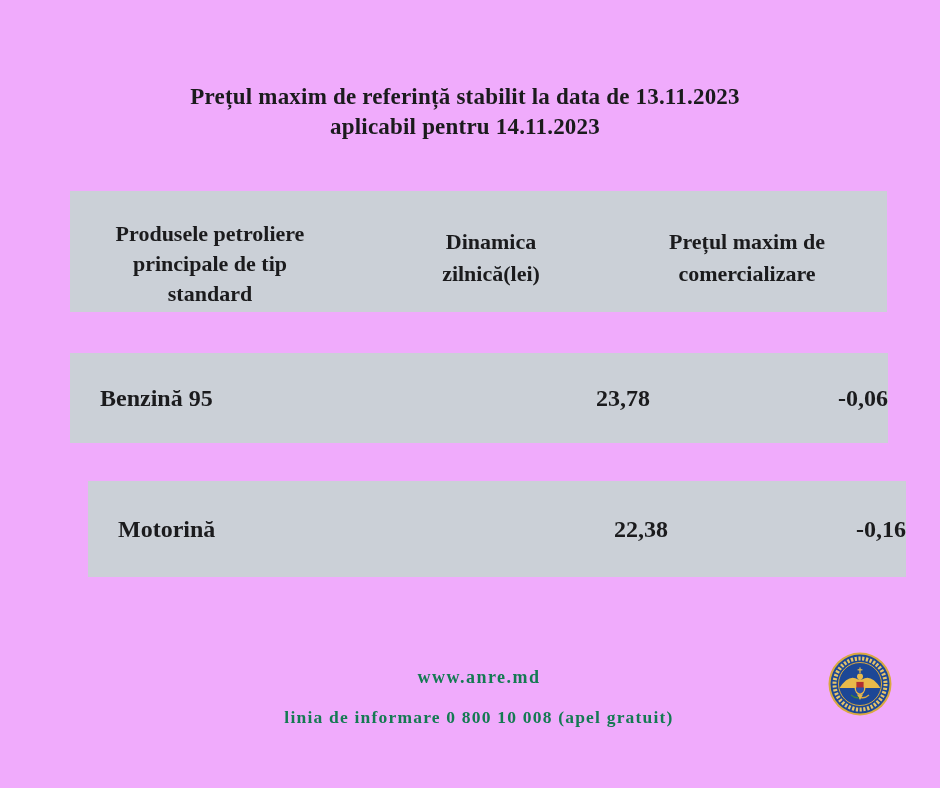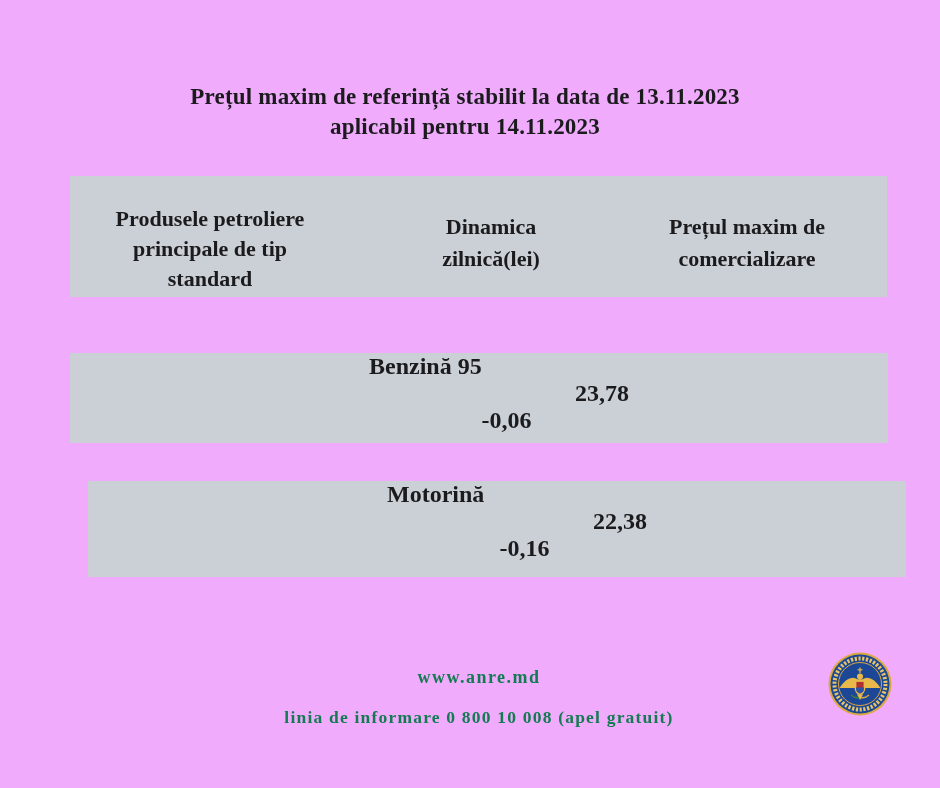--- a/index.html
+++ b/index.html
@@ -14,30 +14,30 @@
   }
   .title {
     position:absolute; top:82px; left:0; width:930px;
     text-align:center; font-weight:bold; font-size:23px; line-height:30px;
     letter-spacing:0.2px;
   }
   .band {
     position:absolute; background:#cbd0d7;
   }
   .header-band {
-    left:70px; top:176px; width:817px; height:121px;
+    left:70px; top:191px; width:817px; height:121px;
     display:flex;
   }
   .hcol { font-weight:bold; font-size:22px; line-height:30px; text-align:center; }
   .hcol1 { width:280px; padding-top:28px; }
   .hcol2 { width:310px; padding-left:30px; padding-top:35px; line-height:32px; }
   .hcol3 { flex:1; padding-left:55px; padding-top:35px; line-height:32px; }
   .row {
     display:flex; align-items:center;
-    width:818px; font-weight:bold; font-size:24px;flex-direction:column;
+    width:818px; font-weight:bold; font-size:24px;
   }
   .row1 { left:70px; top:353px; height:90px; }
   .row2 { left:88px; top:481px; height:96px; }
   .rcol1 { width:280px; padding-left:30px; }
   .rcol2 { width:300px; text-align:right; }
   .rcol3 { flex:1; padding-left:55px; text-align:right; }
   .footer {
     position:absolute; top:666px; left:12px; width:934px;
     text-align:center; font-weight:bold; color:#147a52;
   }

